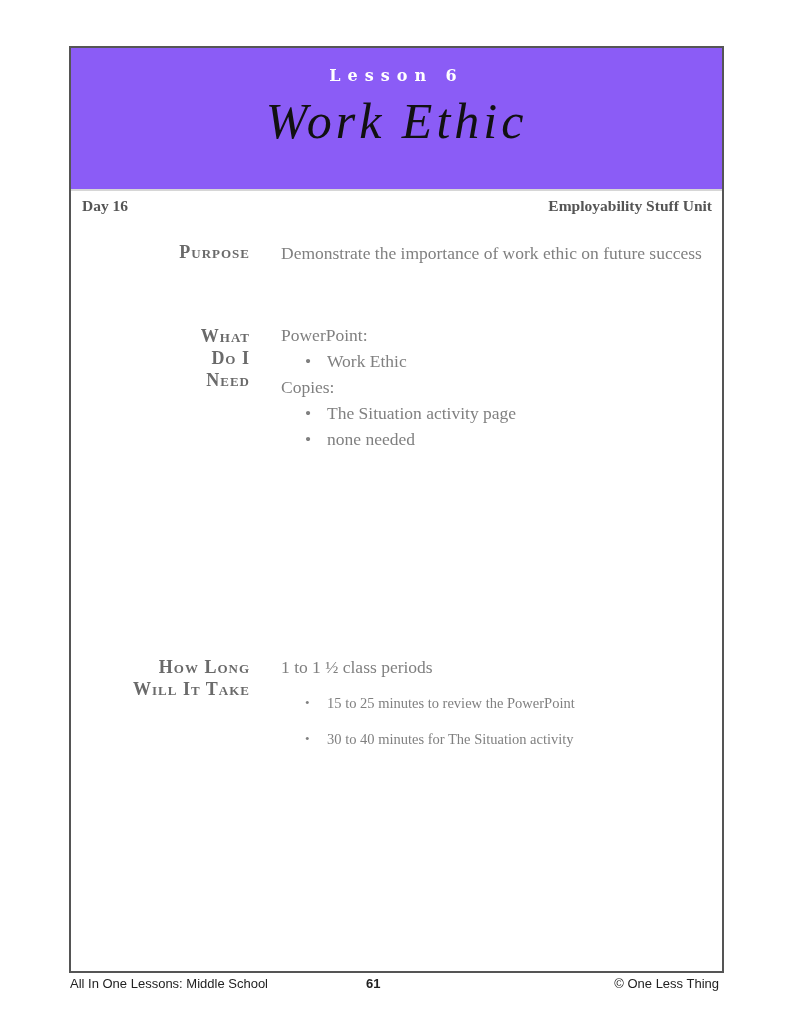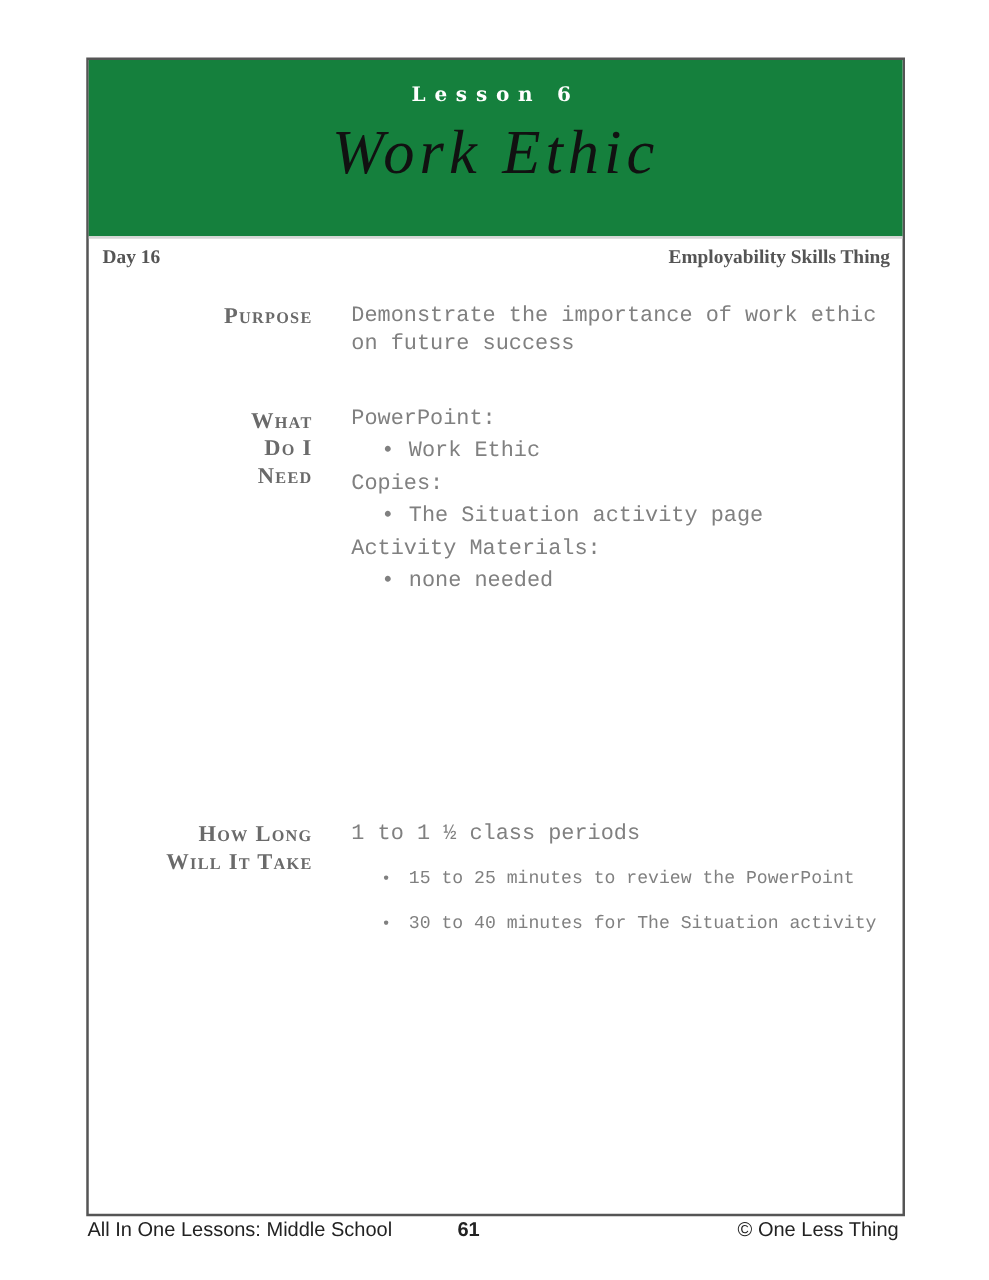--- a/index.html
+++ b/index.html
@@ -4,21 +4,21 @@
 <style>
   html, body { margin: 0; padding: 0; background: #ffffff; }
   body { width: 791px; height: 1024px; position: relative; overflow: hidden; }
 
   .frame {
     position: absolute; left: 69px; top: 46px; width: 651px; height: 923px;
     border: 2px solid #555555; box-sizing: content-box;
   }
   .header {
     position: absolute; left: 0; top: 0; width: 651px; height: 141px;
-    background: #15803d;
+    background: #8b5cf6;
   }
   .lesson-number {
     position: absolute; left: 0; right: 0; top: 18px; text-align: center;
     font-family: "DejaVu Serif", serif; font-weight: bold; font-size: 16px;
     letter-spacing: 7px; color: #ffffff;
   }
   .lesson-title {
     position: absolute; left: 0; right: 0; top: 44px; text-align: center;
     font-family: "Liberation Serif", serif; font-style: italic; font-size: 50px;
     letter-spacing: 4px; color: #111111;
@@ -33,71 +33,70 @@
   .meta-left { left: 11px; text-align: center; }
   .meta-right { right: 10px; }
 
   .section-label {
     position: absolute; right: 472px; text-align: right;
     font-family: "Liberation Serif", serif; font-weight: bold; color: #6a6a6a;
     font-variant: small-caps; font-size: 18px; letter-spacing: 1px; line-height: 22px;
   }
   .section-body {
     position: absolute; left: 210px; width: 430px;
-    font-family: Liberation Mono, monospace; font-size: 17.5px; color: #808080; line-height: 22px;
+    font-family: Liberation Serif, serif; font-size: 17.5px; color: #808080; line-height: 22px;
   }
   .section-body .line { margin: 0 0 4px 0; }
   .bullet-row { position: relative; padding-left: 46px; margin: 0 0 4px 0; }
   .bullet-row .dot { position: absolute; left: 24px; top: 0; }
   .bullet-row.small { font-size: 14.5px; margin-bottom: 14px; }
   .bullet-row.small .dot { font-size: 13px; }
   .italic { font-style: italic; }
 
   .footer {
     position: absolute; top: 976px; left: 0; width: 791px; height: 20px;
-    font-family: "Liberation Sans", sans-serif; font-size: 16px; color: #222222;
+    font-family: "Liberation Sans", sans-serif; font-size: 13px; color: #222222;
   }
   .footer .f-left { position: absolute; left: 70px; }
   .footer .f-center { position: absolute; left: 366px; font-weight: bold; }
   .footer .f-right { position: absolute; right: 72px; }
 </style>
 </head>
 <body>
 
 <div class="frame">
 
   <div class="header">
     <div class="lesson-number">Lesson 6</div>
     <div class="lesson-title">Work Ethic</div>
   </div>
   <div class="header-sep"></div>
 
   <div class="meta-left">Day 16</div>
-  <div class="meta-right">Employability Skills Thing</div>
+  <div class="meta-right">Employability Stuff Unit</div>
 
   <div class="section-label" style="top:193px;">Purpose</div>
   <div class="section-body" style="top:194px;">Demonstrate the importance of work ethic on future success</div>
 
   <div class="section-label" style="top:277px;">
     <div>What</div>
     <div>Do I</div>
     <div>Need</div>
   </div>
   <div class="section-body" style="top:276px;">
     <div class="line">PowerPoint:</div>
     <div class="bullet-row">
       <span class="dot">•</span>
       <span>Work Ethic</span>
     </div>
     <div class="line">Copies:</div>
     <div class="bullet-row">
       <span class="dot">•</span>
       <span>The Situation activity page</span>
     </div>
-    <div class="line">Activity Materials:</div>
     <div class="bullet-row">
       <span class="dot">•</span>
       <span>none needed</span>
     </div>
   </div>
 
   <div class="section-label" style="top:608px;">
     <div>How Long</div>
     <div>Will It Take</div>
   </div>

